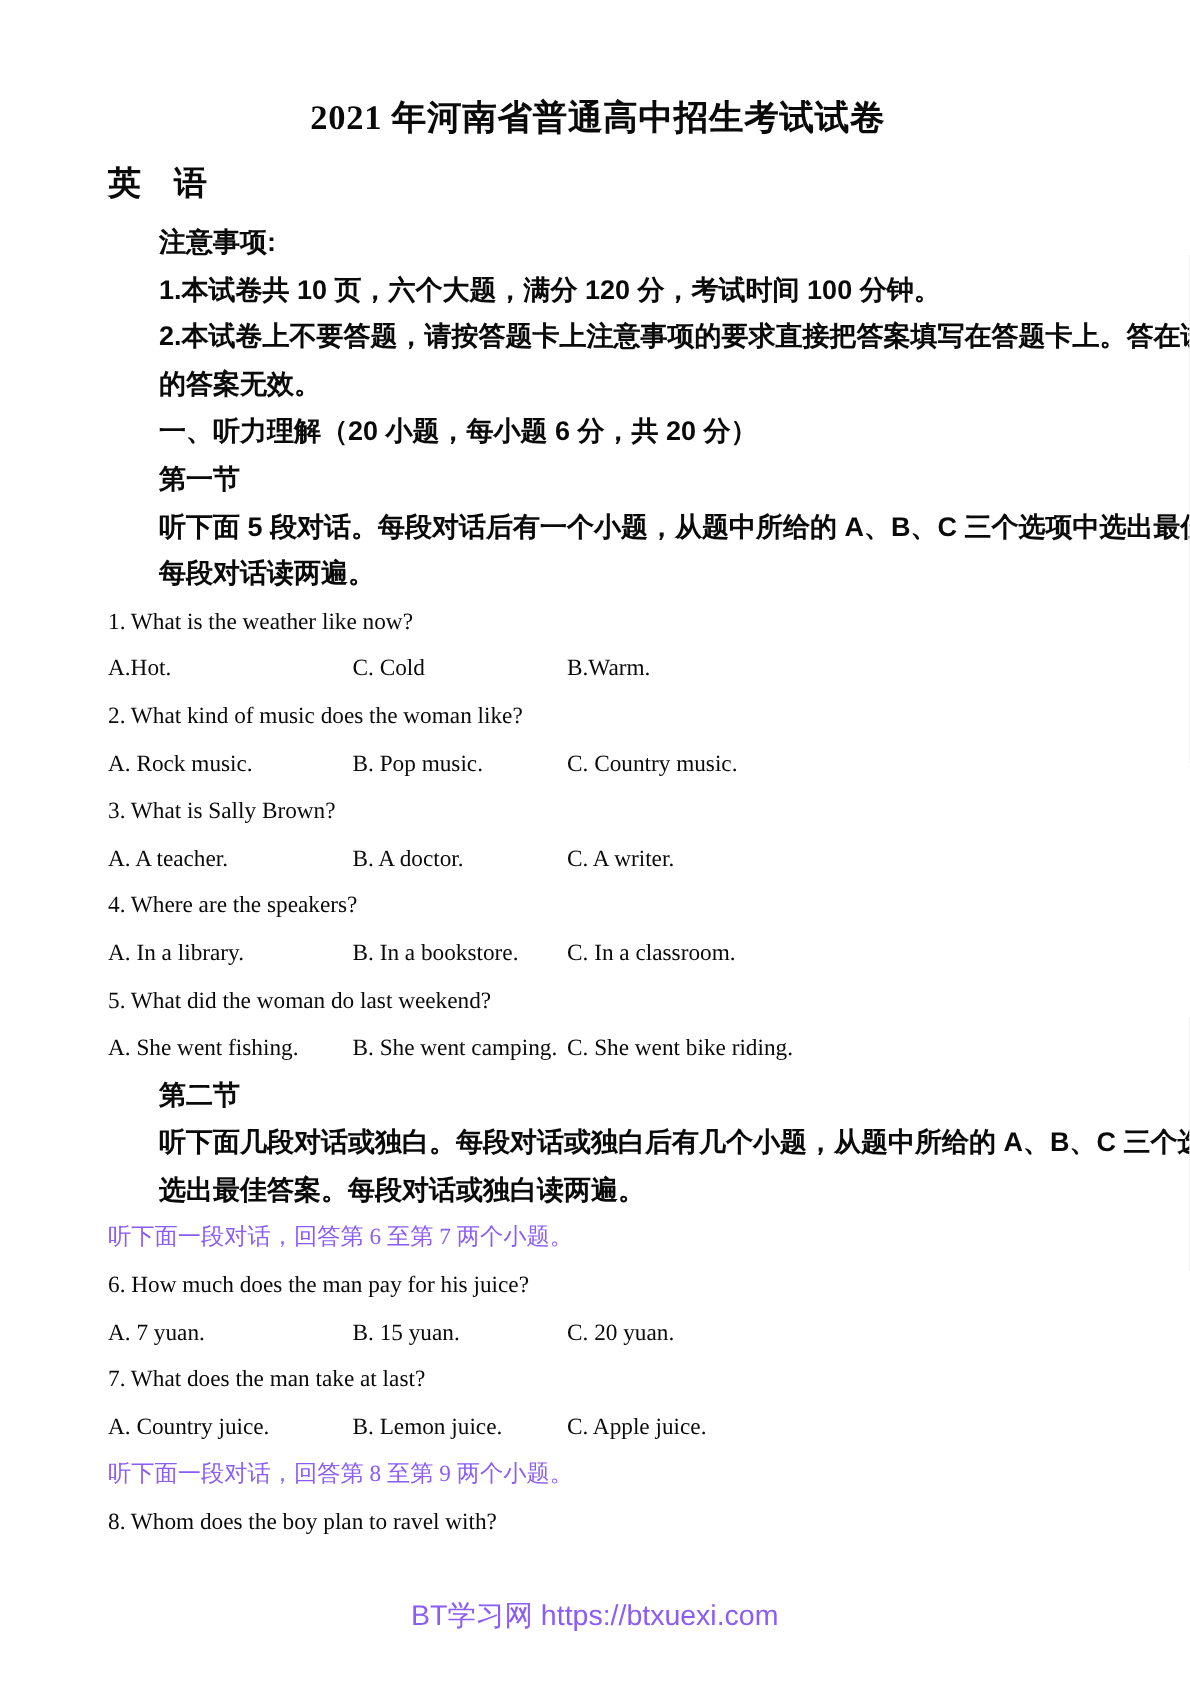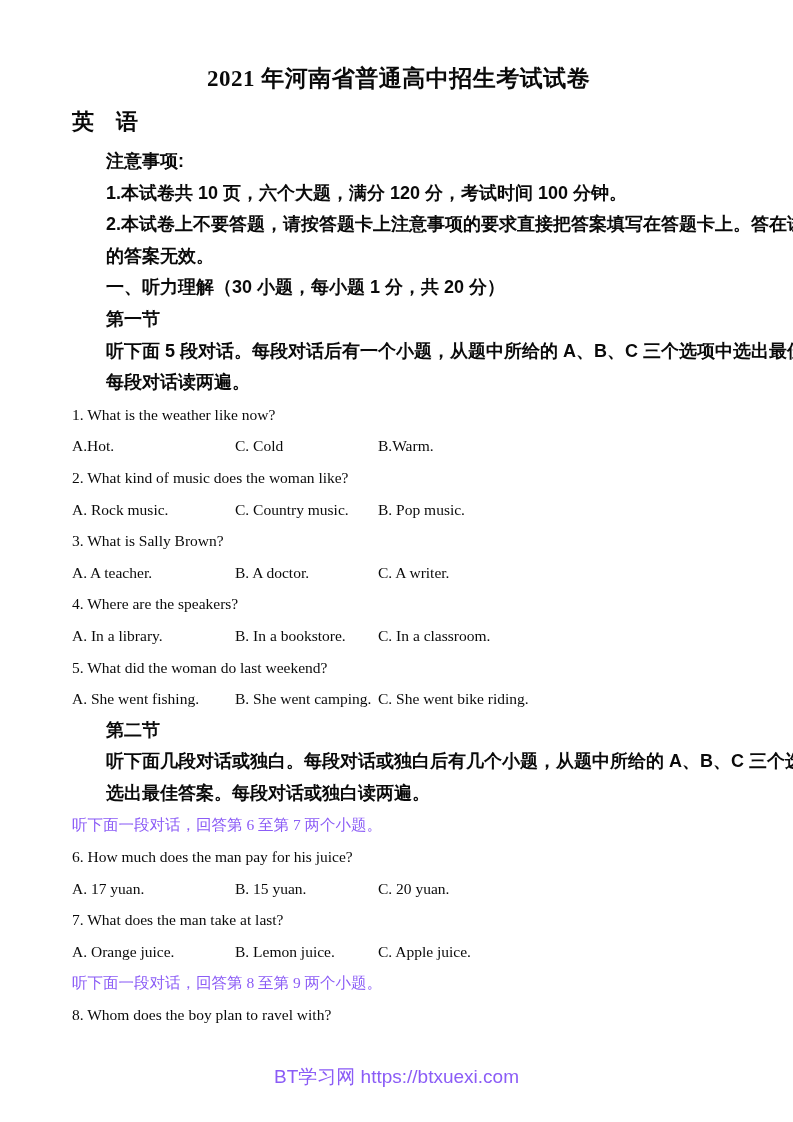--- a/index.html
+++ b/index.html
@@ -79,37 +79,37 @@
   <div class="content">
 
     <div class="doc-title">2021 年河南省普通高中招生考试试卷</div>
     <div class="doc-subject">英　语</div>
 
     <div class="line zh-bold">注意事项:</div>
     <div class="line zh-bold">1.本试卷共 10 页，六个大题，满分 120 分，考试时间 100 分钟。</div>
     <div class="line zh-bold">2.本试卷上不要答题，请按答题卡上注意事项的要求直接把答案填写在答题卡上。答在试卷上</div>
     <div class="line zh-bold">的答案无效。</div>
 
-    <div class="line zh-bold">一、听力理解（30 小题，每小题 1 分，共 20 分）</div>
+    <div class="line zh-bold">一、听力理解（20 小题，每小题 6 分，共 20 分）</div>
     <div class="line zh-bold">第一节</div>
     <div class="line zh-bold">听下面 5 段对话。每段对话后有一个小题，从题中所给的 A、B、C 三个选项中选出最佳答案。</div>
     <div class="line zh-bold">每段对话读两遍。</div>
 
     <div class="line en">1. What is the weather like now?</div>
     <div class="line en options">
       <span>A.Hot.</span>
       <span>C. Cold</span>
       <span>B.Warm.</span>
     </div>
 
     <div class="line en">2. What kind of music does the woman like?</div>
     <div class="line en options">
       <span>A. Rock music.</span>
+      <span>B. Pop music.</span>
       <span>C. Country music.</span>
-      <span>B. Pop music.</span>
     </div>
 
     <div class="line en">3. What is Sally Brown?</div>
     <div class="line en options">
       <span>A. A teacher.</span>
       <span>B. A doctor.</span>
       <span>C. A writer.</span>
     </div>
 
     <div class="line en">4. Where are the speakers?</div>
@@ -127,28 +127,28 @@
     </div>
 
     <div class="line zh-bold">第二节</div>
     <div class="line zh-bold">听下面几段对话或独白。每段对话或独白后有几个小题，从题中所给的 A、B、C 三个选项中</div>
     <div class="line zh-bold">选出最佳答案。每段对话或独白读两遍。</div>
 
     <div class="line zh-note">听下面一段对话，回答第 6 至第 7 两个小题。</div>
 
     <div class="line en">6. How much does the man pay for his juice?</div>
     <div class="line en options">
-      <span>A. 17 yuan.</span>
+      <span>A. 7 yuan.</span>
       <span>B. 15 yuan.</span>
       <span>C. 20 yuan.</span>
     </div>
 
     <div class="line en">7. What does the man take at last?</div>
     <div class="line en options">
-      <span>A. Orange juice.</span>
+      <span>A. Country juice.</span>
       <span>B. Lemon juice.</span>
       <span>C. Apple juice.</span>
     </div>
 
     <div class="line zh-note">听下面一段对话，回答第 8 至第 9 两个小题。</div>
 
     <div class="line en">8. Whom does the boy plan to ravel with?</div>
 
   </div>
 

